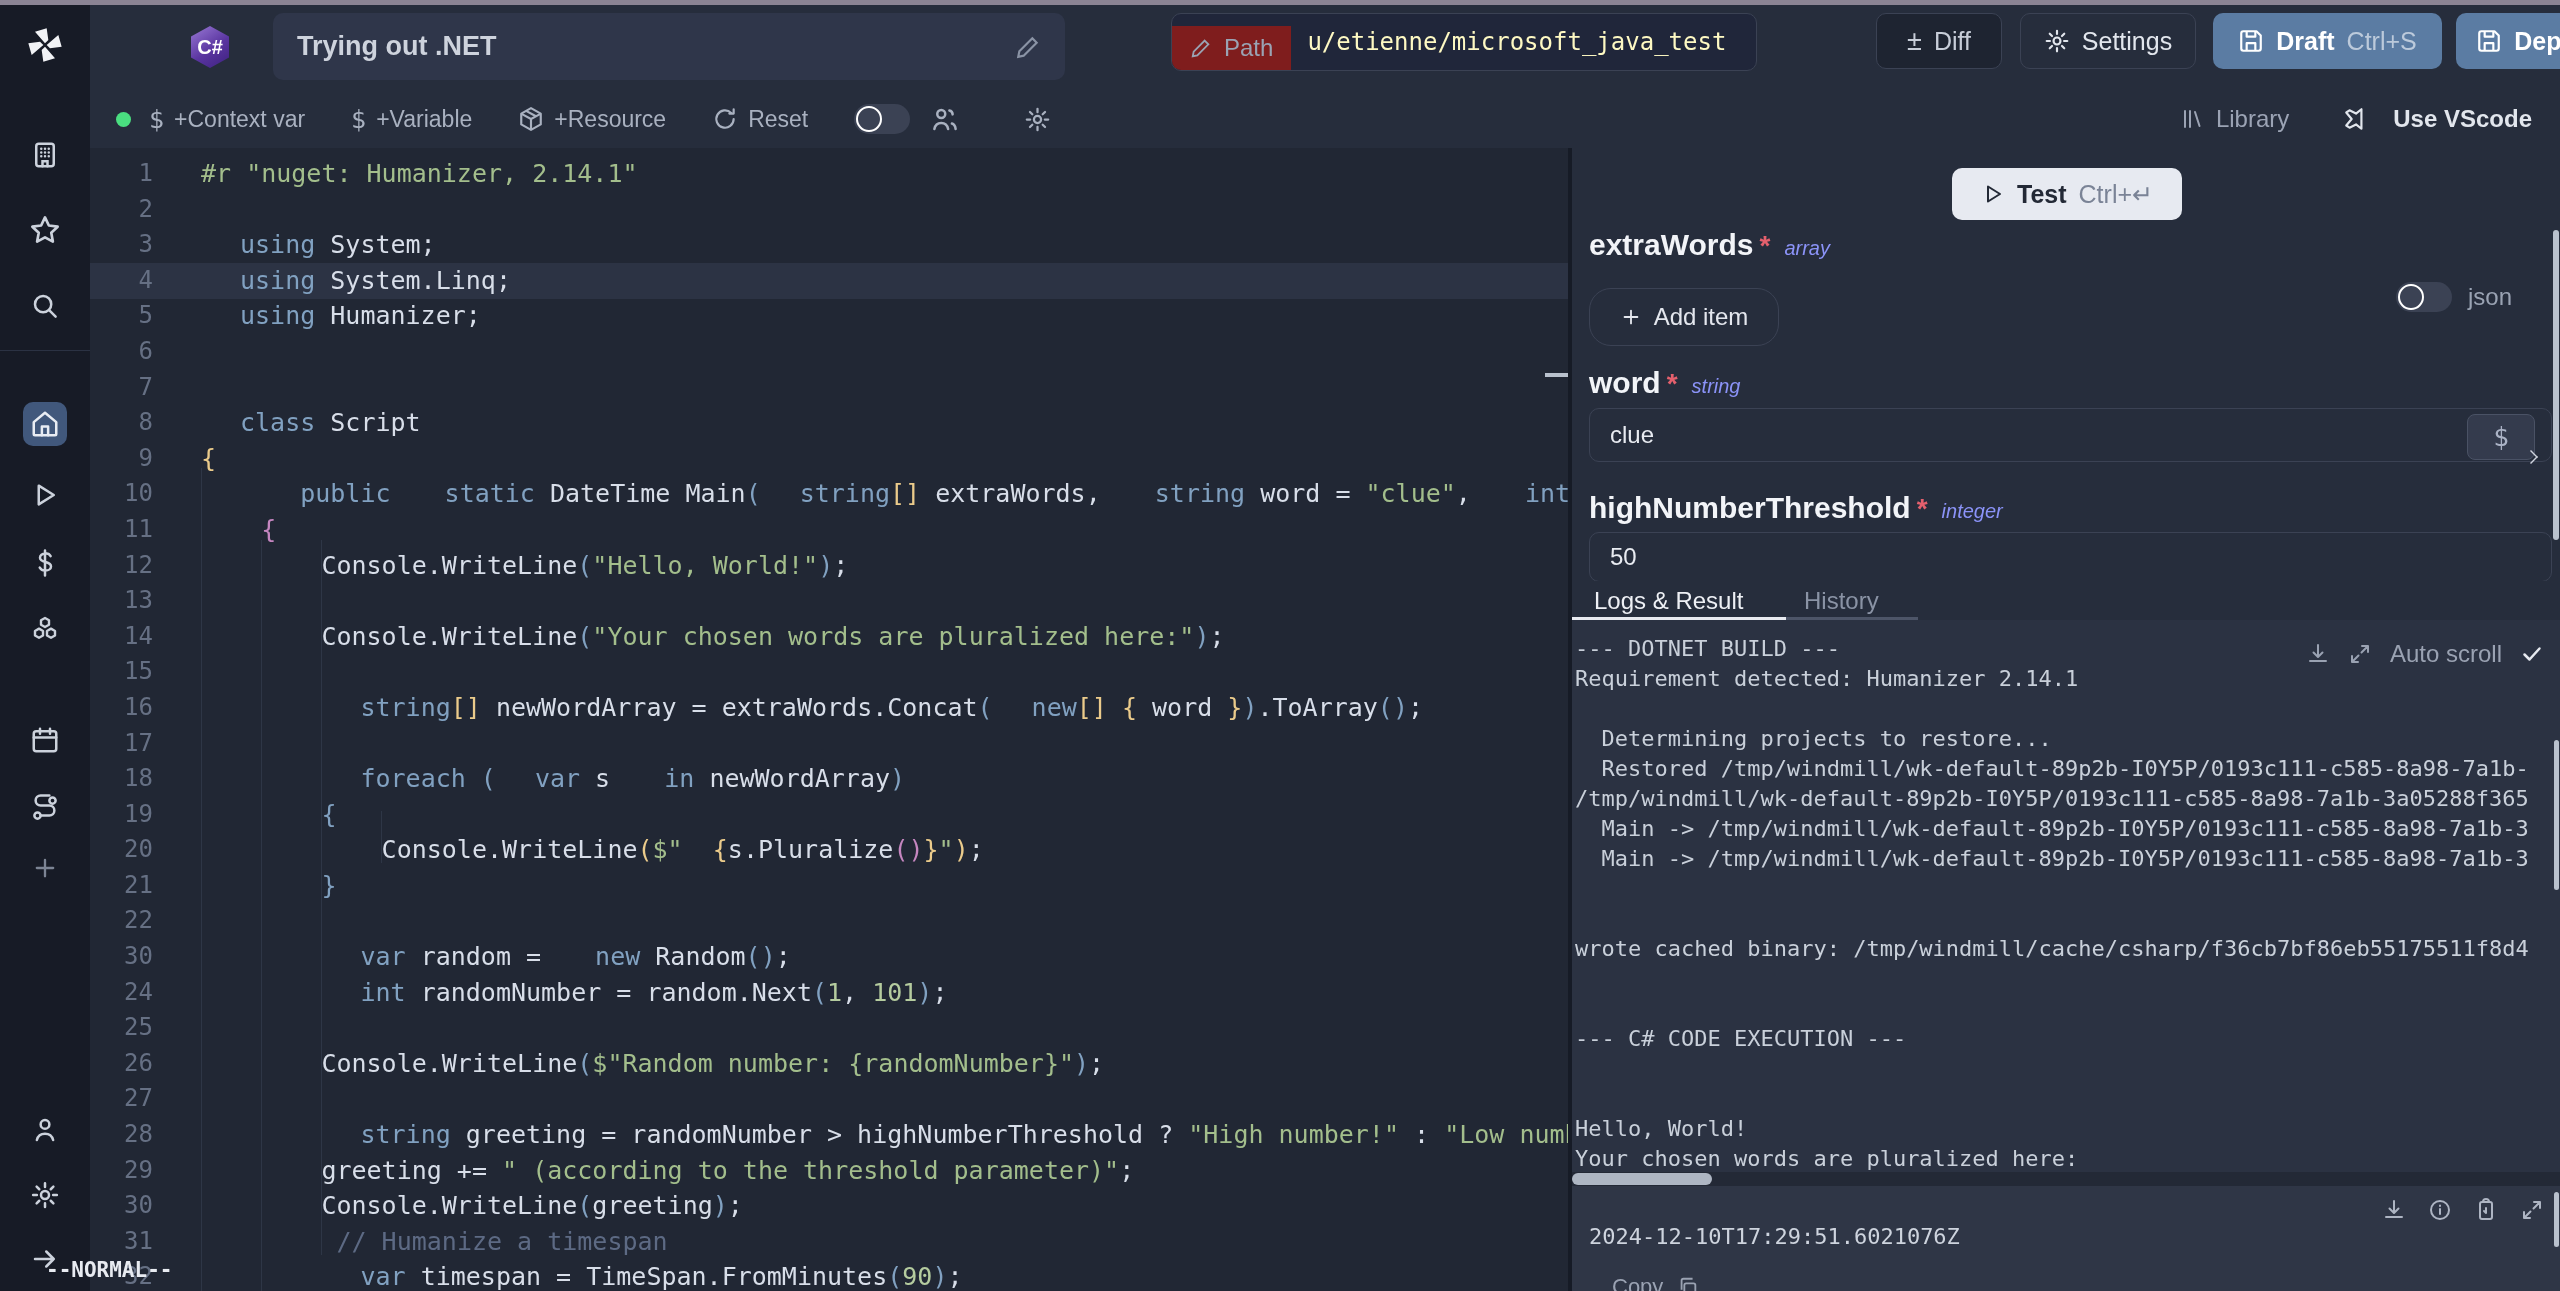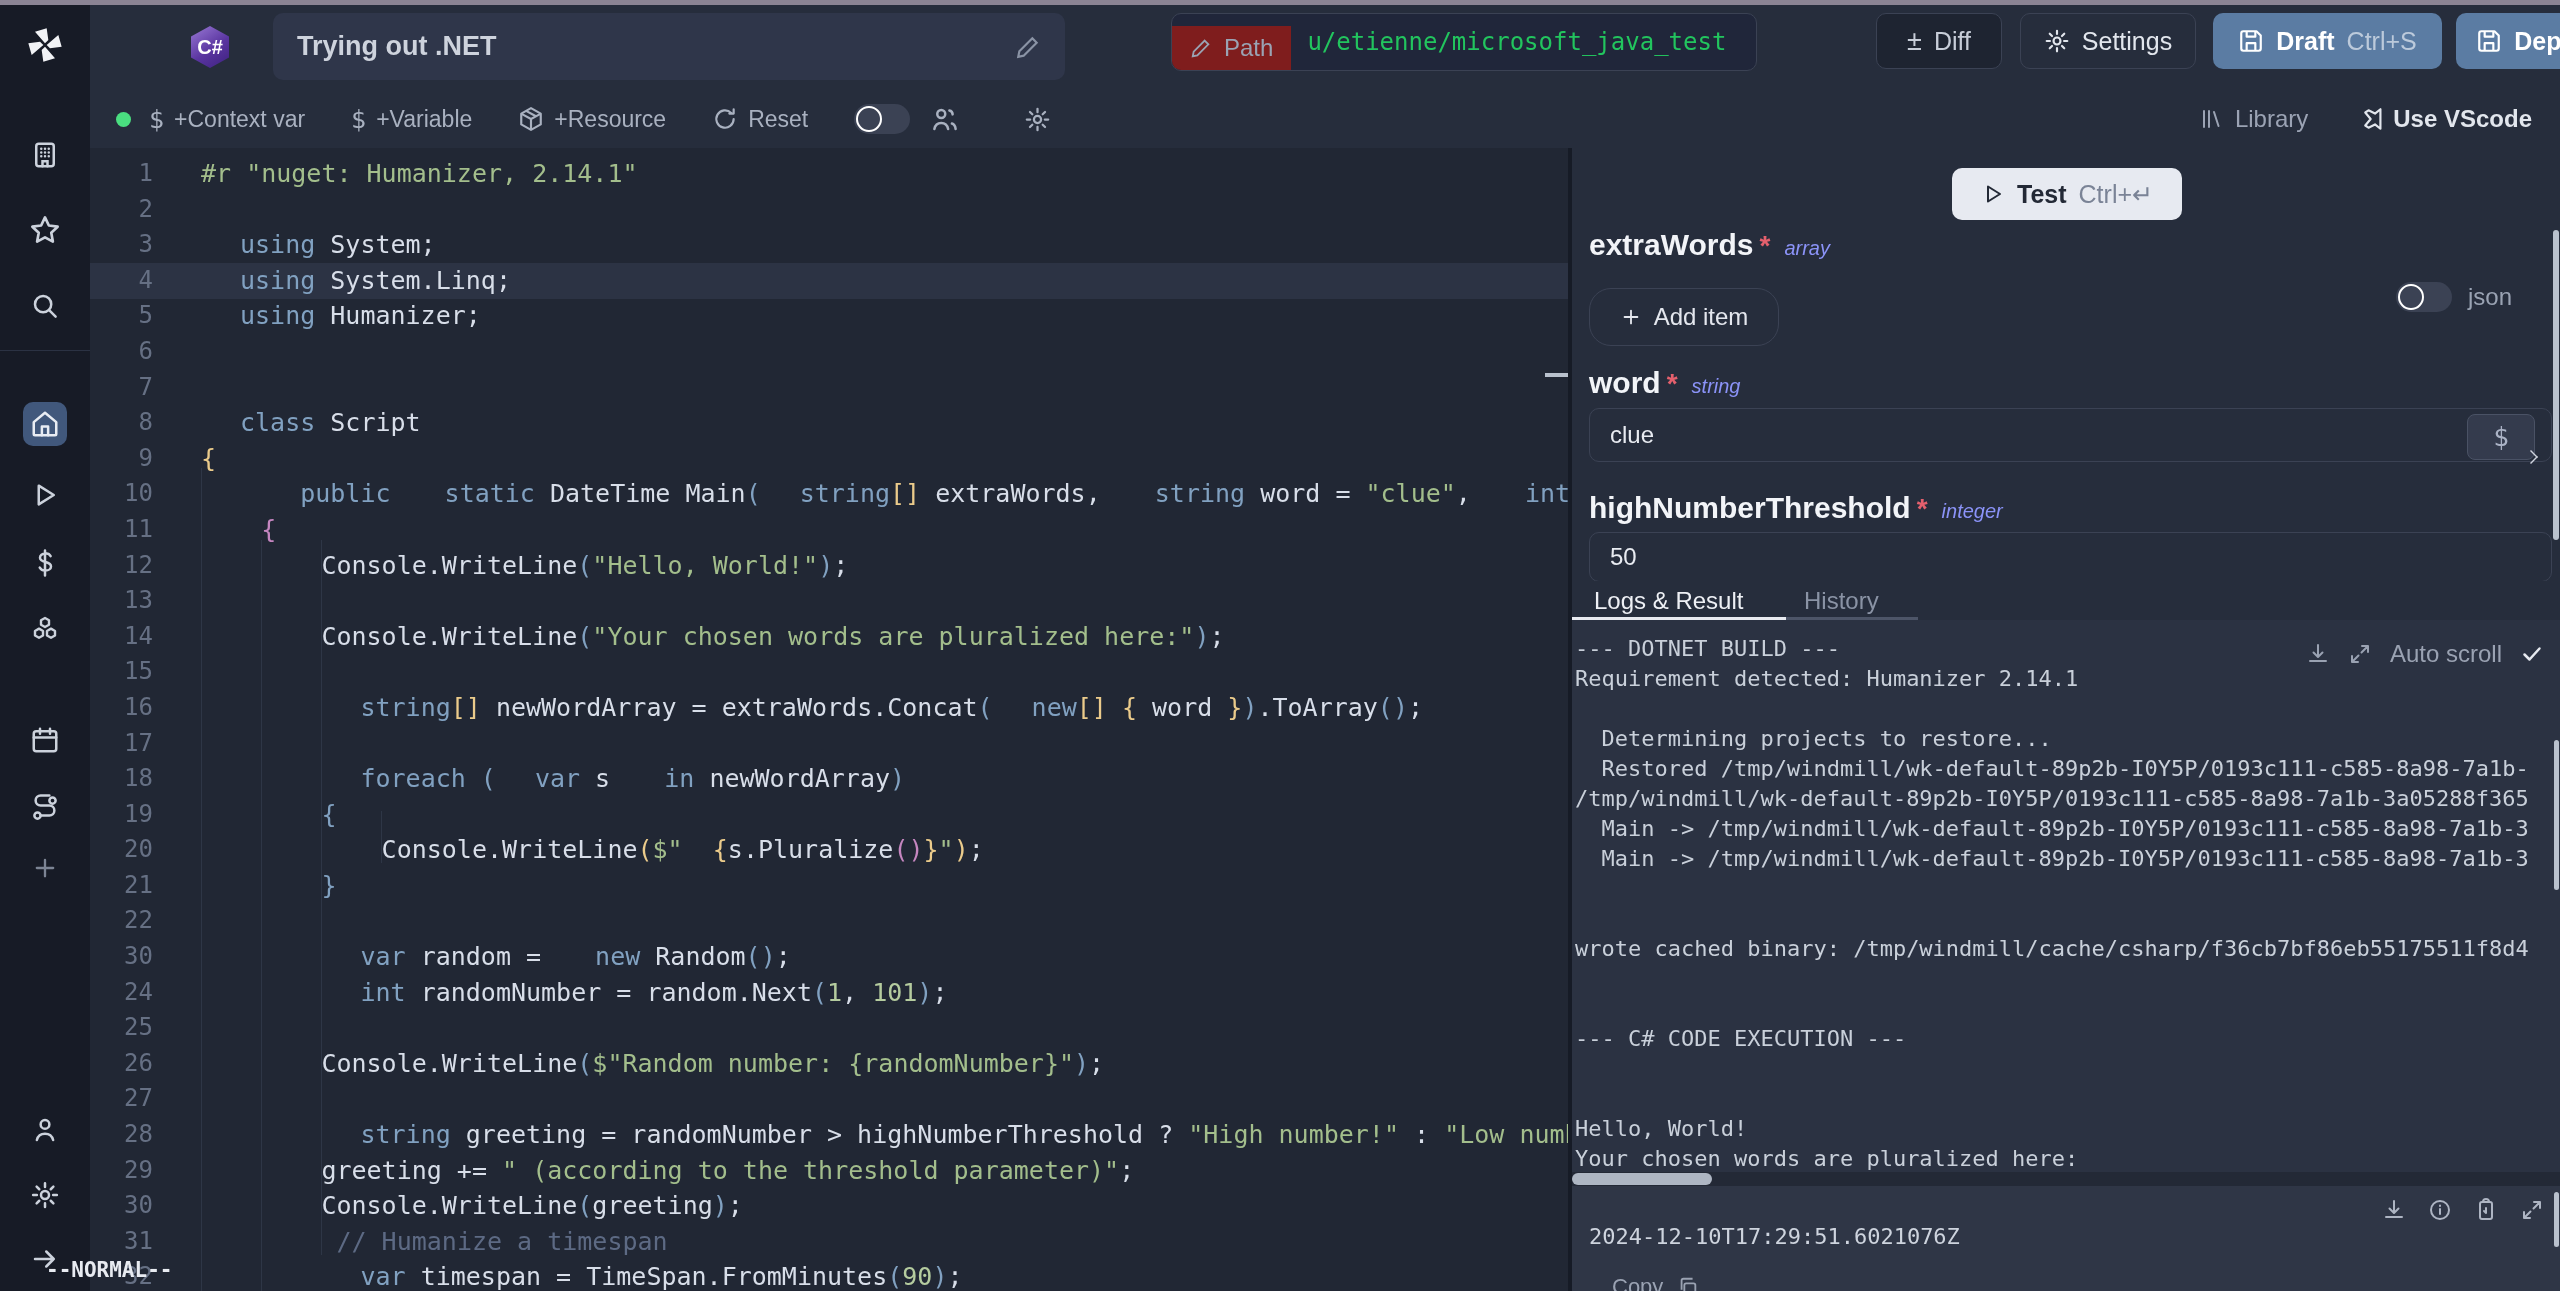--- a/index.html
+++ b/index.html
@@ -15,36 +15,36 @@
   .side-item.dim{color:#7c8494;}
   #side-divider{position:absolute;left:0;top:345px;width:90px;height:1px;background:#2b3243;}
   
   #header{left:90px;top:5px;width:2470px;height:85px;background:#262d3c;}
   #lang-icon{left:101px;top:21px;width:38px;height:42px;}
   #hex{width:38px;height:42px;background:linear-gradient(145deg,#9a7ad6,#5a35a0 55%,#3d2180);clip-path:polygon(50% 0,100% 25%,100% 75%,50% 100%,0 75%,0 25%);display:flex;align-items:center;justify-content:center;color:#fff;font-weight:bold;font-size:20px;}
   #title-box{left:183px;top:8px;width:792px;height:67px;background:#2f364a;border-radius:10px;display:flex;align-items:center;padding:0 24px;box-sizing:border-box;justify-content:space-between;}
   #script-title{font-size:27px;font-weight:600;color:#ced3dd;}
   #path-box{left:1081px;top:8px;width:584px;height:56px;border:1px solid #3b4254;border-radius:10px;display:flex;align-items:stretch;overflow:hidden;background:#20263a;}
   #path-label-wrap{display:flex;align-items:center;gap:12px;background:#7f1d1d;padding:0 18px;color:#9aa3b3;font-size:24px;margin-top:12px;}
-  #path-value{display:flex;align-items:center;padding:0 16px;font-family:"DejaVu Sans Mono",monospace;font-size:24px;color:#22c55e;}
+  #path-value{display:flex;align-items:center;padding:0 16px;font-family:"DejaVu Sans Mono",monospace;font-size:24px;color:#fef9c3;}
   .hbtn{position:absolute;top:8px;height:56px;border-radius:10px;display:flex;align-items:center;justify-content:center;gap:12px;font-size:25px;box-sizing:border-box;}
   #diff-btn{left:1786px;width:126px;background:#1e2431;border:1px solid #3b4254;color:#c7cdd8;}
   #settings-btn{left:1930px;width:176px;background:transparent;border:1px solid #3b4254;color:#e2e6ed;}
   #draft-btn{left:2123px;width:229px;background:#5b7ca3;color:#fff;font-weight:600;}
   #draft-btn .kbd{font-weight:400;color:#bccadb;}
   #deploy-btn{left:2366px;width:162px;background:#5b7ca3;color:#fff;font-weight:600;}
   
   #toolbar{left:90px;top:90px;width:2470px;height:58px;background:#262d3c;display:flex;align-items:center;color:#a9b1c0;font-size:23px;}
   .tb-item{display:flex;align-items:center;gap:10px;margin-right:46px;}
   #status-dot{width:15px;height:15px;border-radius:50%;background:#4ade80;margin:0 18px 0 26px;}
   .toggle{width:56px;height:30px;border-radius:15px;background:#3b4254;position:relative;}
   .toggle .knob{position:absolute;left:2px;top:2px;width:26px;height:26px;border-radius:50%;background:#fff;border:2px solid #e8ebf0;box-sizing:border-box;background:transparent;border-color:#fff;}
   #toolbar-right{position:absolute;right:28px;top:90px;height:58px;display:flex;align-items:center;gap:54px;}
   #library-item{display:flex;align-items:center;gap:12px;color:#9ba3b4;font-size:24px;}
-  #vscode-item{display:flex;align-items:center;gap:5px;color:#e2e6ed;font-size:24px;font-weight:600;}
+  #vscode-item{display:flex;align-items:center;gap:24px;color:#e2e6ed;font-size:24px;font-weight:600;}
   
   #editor{left:90px;top:148px;width:1478px;height:1143px;background:#212734;overflow:hidden;}
   #line-highlight{left:0;width:1478px;height:36px;background:#2c3344;}
   .guide{position:absolute;width:1px;background:#2e3646;}
   #gutter{position:absolute;left:0;top:8px;width:75px;}
   .ln{height:35.6px;line-height:35.6px;text-align:right;color:#667084;font-family:"DejaVu Sans Mono",monospace;font-size:24px;padding-right:12px;}
   #code{position:absolute;left:111px;top:8px;white-space:pre;font-family:"DejaVu Sans Mono",monospace;font-size:25px;}
   .cl{height:35.6px;line-height:35.6px;}
   .k{color:#81a1c1;margin-left:39px;} .t{color:#d8dee9;} .s{color:#a3be8c;} .c{color:#5d6a84;}
   .y{color:#ebcb8b;} .m{color:#c586c0;} .b{color:#81a1c1;} .n{color:#b5cc9f;}

